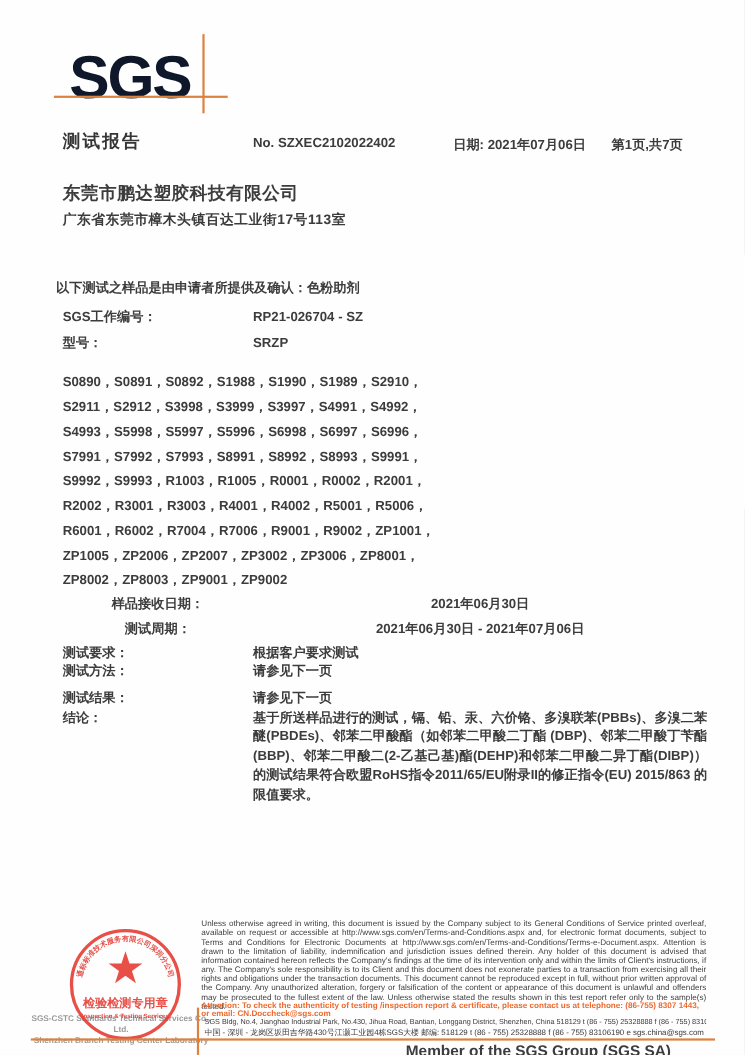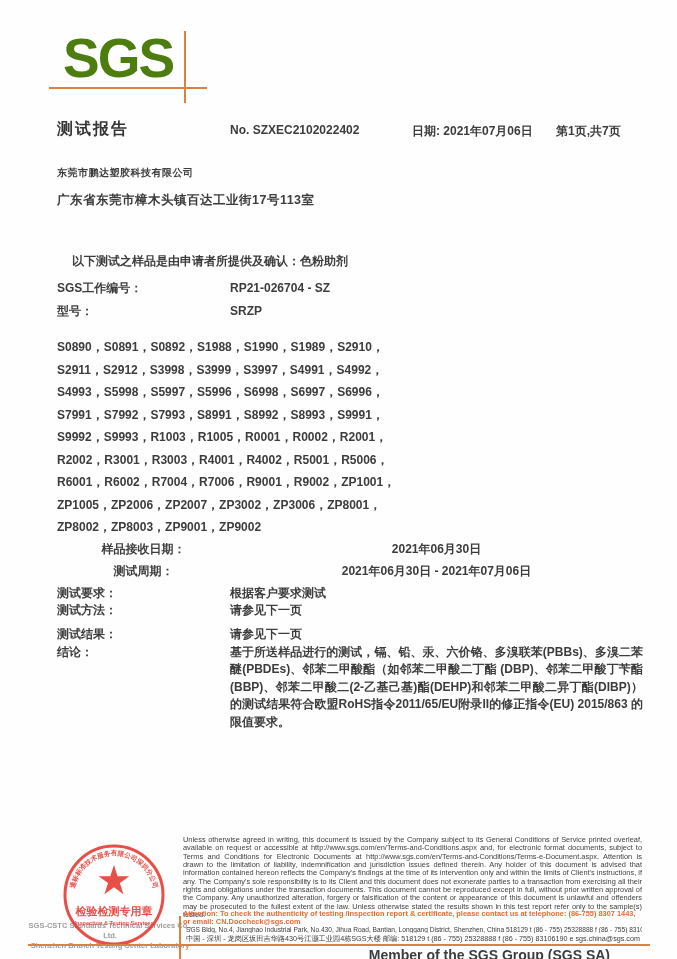--- a/index.html
+++ b/index.html
@@ -4,37 +4,37 @@
 <style>
   html,body { margin:0; padding:0; background:#e9e9e9; }
   .page {
     position:relative; width:677px; height:959px; margin:0 auto;
     background:#fefefe; overflow:hidden;
     font-family:"Liberation Sans","DejaVu Sans",sans-serif;
     color:#3c3c3c;
   }
   
   .logo-text {
-    position:absolute; left:63px; top:26px;
-    font-size:55px; font-weight:800; letter-spacing:-2px; color:#4d7c0f;
+    position:absolute; left:63px; top:38px;
+    font-size:55px; font-weight:800; letter-spacing:-2px; color:#0f172a;
   }
   .logo-hline { position:absolute; left:49px; top:87px; width:158px; height:2px; background:#dd8140; }
   .logo-vline { position:absolute; left:184px; top:31px; width:2px; height:72px; background:#dd8140; }
 
   
   .report-title { position:absolute; left:57px; top:119px; font-size:16px; font-weight:700; letter-spacing:2px; color:#353535; }
   .report-no    { position:absolute; left:230px; top:123px; font-size:12px; font-weight:600; }
   .report-date  { position:absolute; left:412px; top:123px; font-size:12px; font-weight:600; }
   .report-page  { position:absolute; left:556px; top:123px; font-size:12px; font-weight:600; }
 
   
-  .company { position:absolute; left:57px; top:166px; font-size:10px; font-weight:600; letter-spacing:0.5px; }
+  .company { position:absolute; left:57px; top:166px; font-size:16px; font-weight:600; letter-spacing:0.5px; }
   .address { position:absolute; left:57px; top:192px; font-size:12.5px; font-weight:600; letter-spacing:0.5px; }
 
-  .statement { position:absolute; left:72px; top:253px; font-size:12px; font-weight:600; }
+  .statement { position:absolute; left:51px; top:253px; font-size:12px; font-weight:600; }
 
   
   .fields { position:absolute; left:57px; top:280px; width:586px; font-size:12px; }
   .frow { display:flex; line-height:17px; }
   .flabel { width:173px; flex-shrink:0; font-weight:600; }
   .fvalue { flex:1; font-weight:600; }
   .mb6 { margin-bottom:6px; } .mb8 { margin-bottom:16px; }
   .mb5 { margin-bottom:5px;text-align:center; } .mb3 { margin-bottom:1px; } .mb7 { margin-bottom:7px; }
   .ref-lines div { line-height:22.5px; }
   .row-received { margin-top:2px; }

